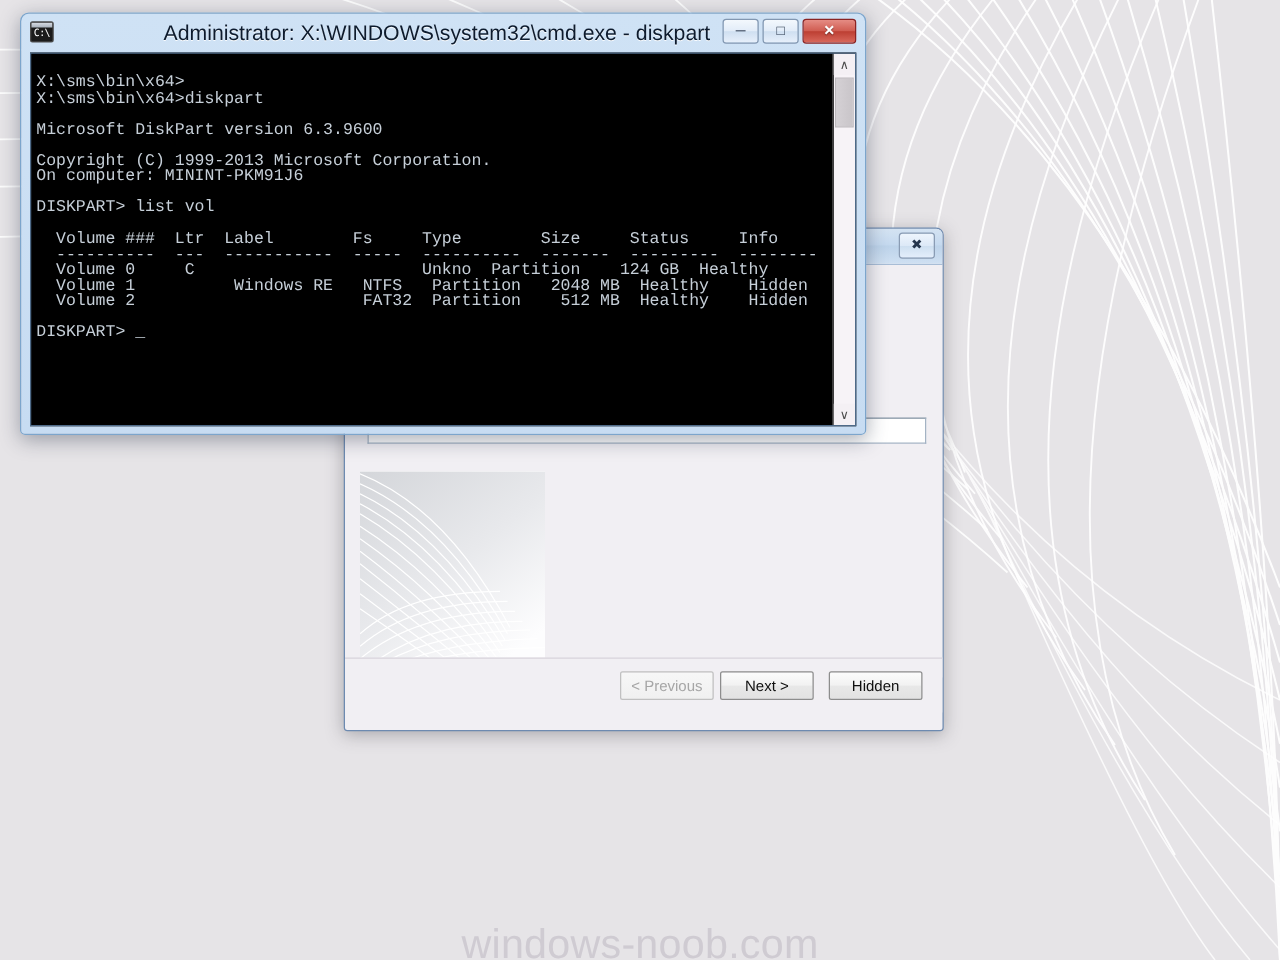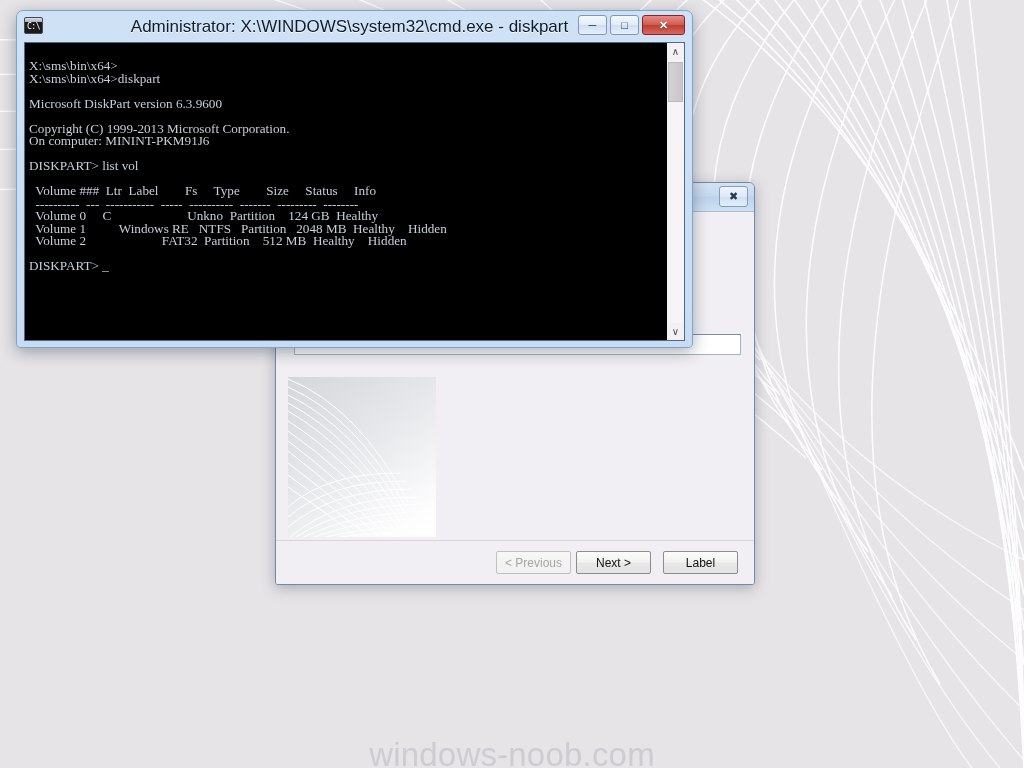--- a/index.html
+++ b/index.html
@@ -130,21 +130,21 @@
     width: 148px;
     height: 160px;
     overflow: hidden;
     background: #ffffff;
   }
   #wizard-banner-image svg { display: block; }
 
   #wizard-footer {
     position: absolute;
     left: 0;
-    bottom: 0;
+    bottom: 14px;
     width: 100%;
     height: 44px;
     background: #f1eff3;
     border-top: 1px solid #d8d4dc;
     box-sizing: border-box;
   }
 
   .wizard-btn {
     position: absolute;
     top: 10px;
@@ -271,21 +271,21 @@
     background: #000000;
     border: 1px solid #4e6a88;
     box-sizing: border-box;
     display: flex;
     overflow: hidden;
   }
 
   #console-text {
     flex: 1;
     padding: 4px 0 0 4px;
-    font-family: Liberation Serif, serif;
+    font-family: Liberation Mono, monospace;
     font-size: 13.2px;
     line-height: 12.5px;
     color: #c6cfd8;
     white-space: pre;
     letter-spacing: 0px;
     overflow: hidden;
   }
 
   #console-scrollbar {
     width: 17px;
@@ -427,21 +427,21 @@
             <path d="M0 140 Q 42 104 118 104"></path>
             <path d="M0 130 Q 38 96 112 96"></path>
           </g>
         </svg>
       </div>
     </div>
 
     <div id="wizard-footer">
       <button class="wizard-btn disabled" id="wizard-previous-button">&lt; Previous</button>
       <button class="wizard-btn" id="wizard-next-button">Next &gt;</button>
-      <button class="wizard-btn" id="wizard-cancel-button">Label</button>
+      <button class="wizard-btn" id="wizard-cancel-button">Hidden</button>
     </div>
   </div>
 
   <div id="console-window">
 
     <div id="console-titlebar">
       <div id="console-icon">
         <span class="glyph">C:\</span>
       </div>
       <div id="console-title">Administrator: X:\WINDOWS\system32\cmd.exe - diskpart</div>

